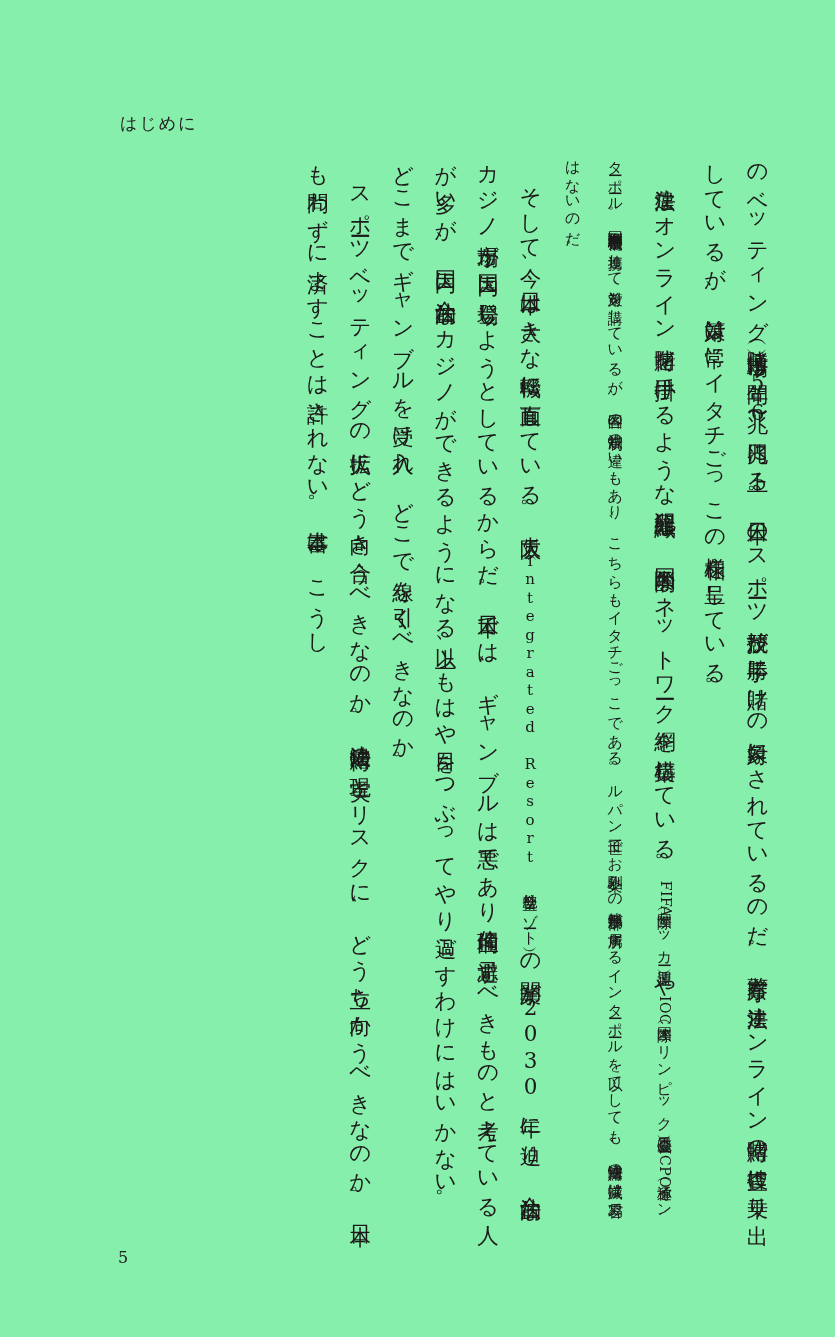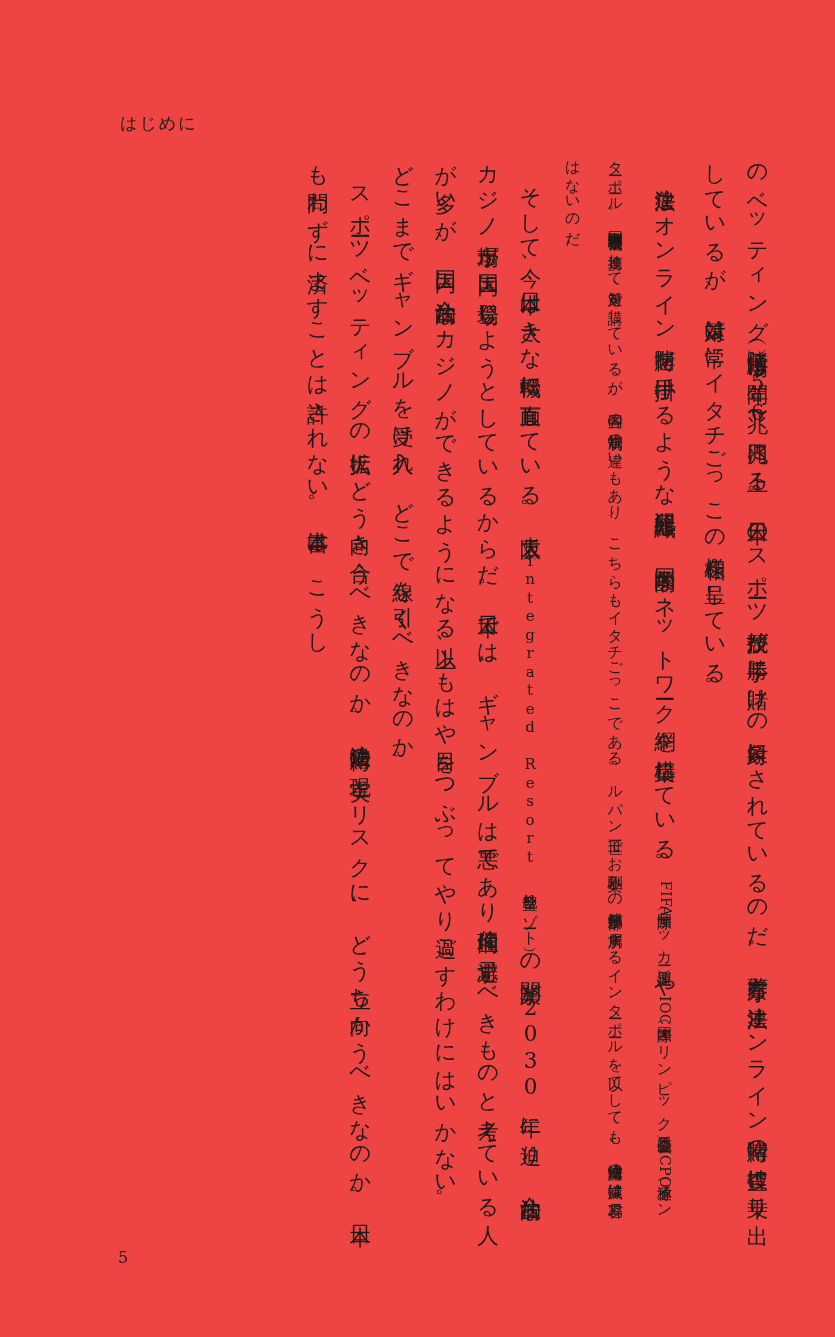--- a/index.html
+++ b/index.html
@@ -4,21 +4,21 @@
 <style>
   html, body {
     margin: 0;
     padding: 0;
     background: #ffffff;
   }
   .page {
     position: relative;
     width: 835px;
     height: 1337px;
-    background: #ef4444;
+    background: #86efac;
     overflow: hidden;
     font-family: "DejaVu Serif", "Liberation Serif", serif;
     color: #1a1a1a;
   }
 
   
   .running-head {
     position: absolute;
     top: 112px;
     left: 120px;

